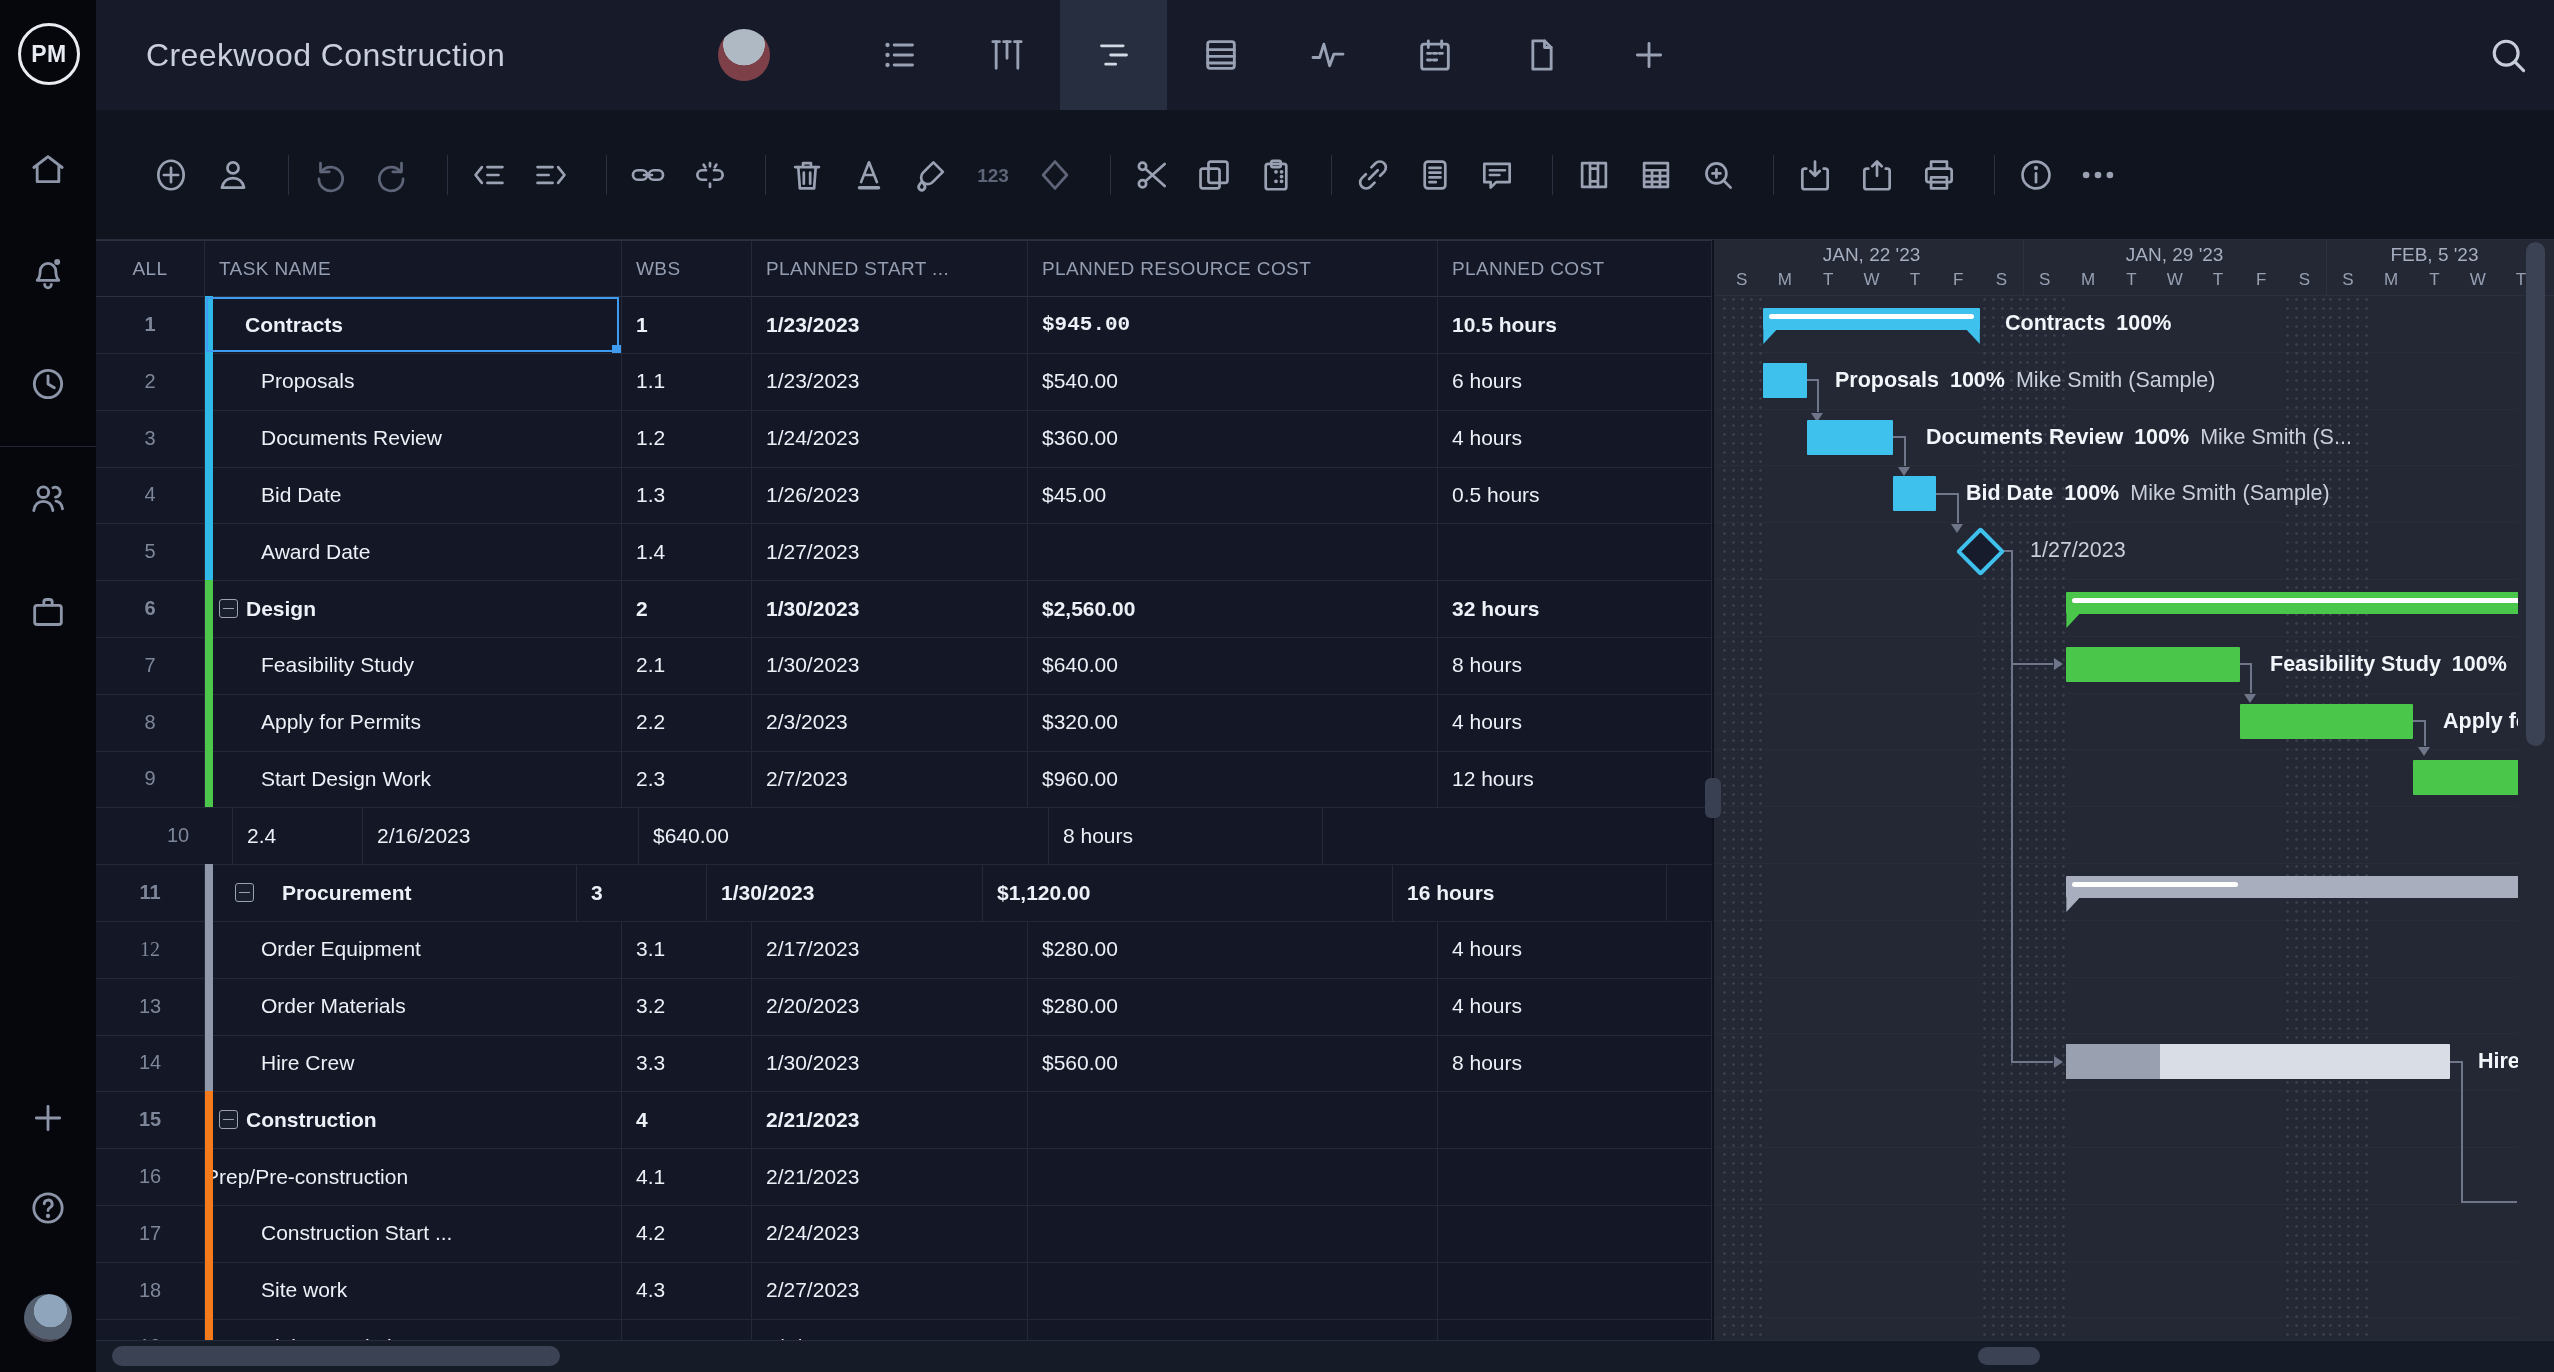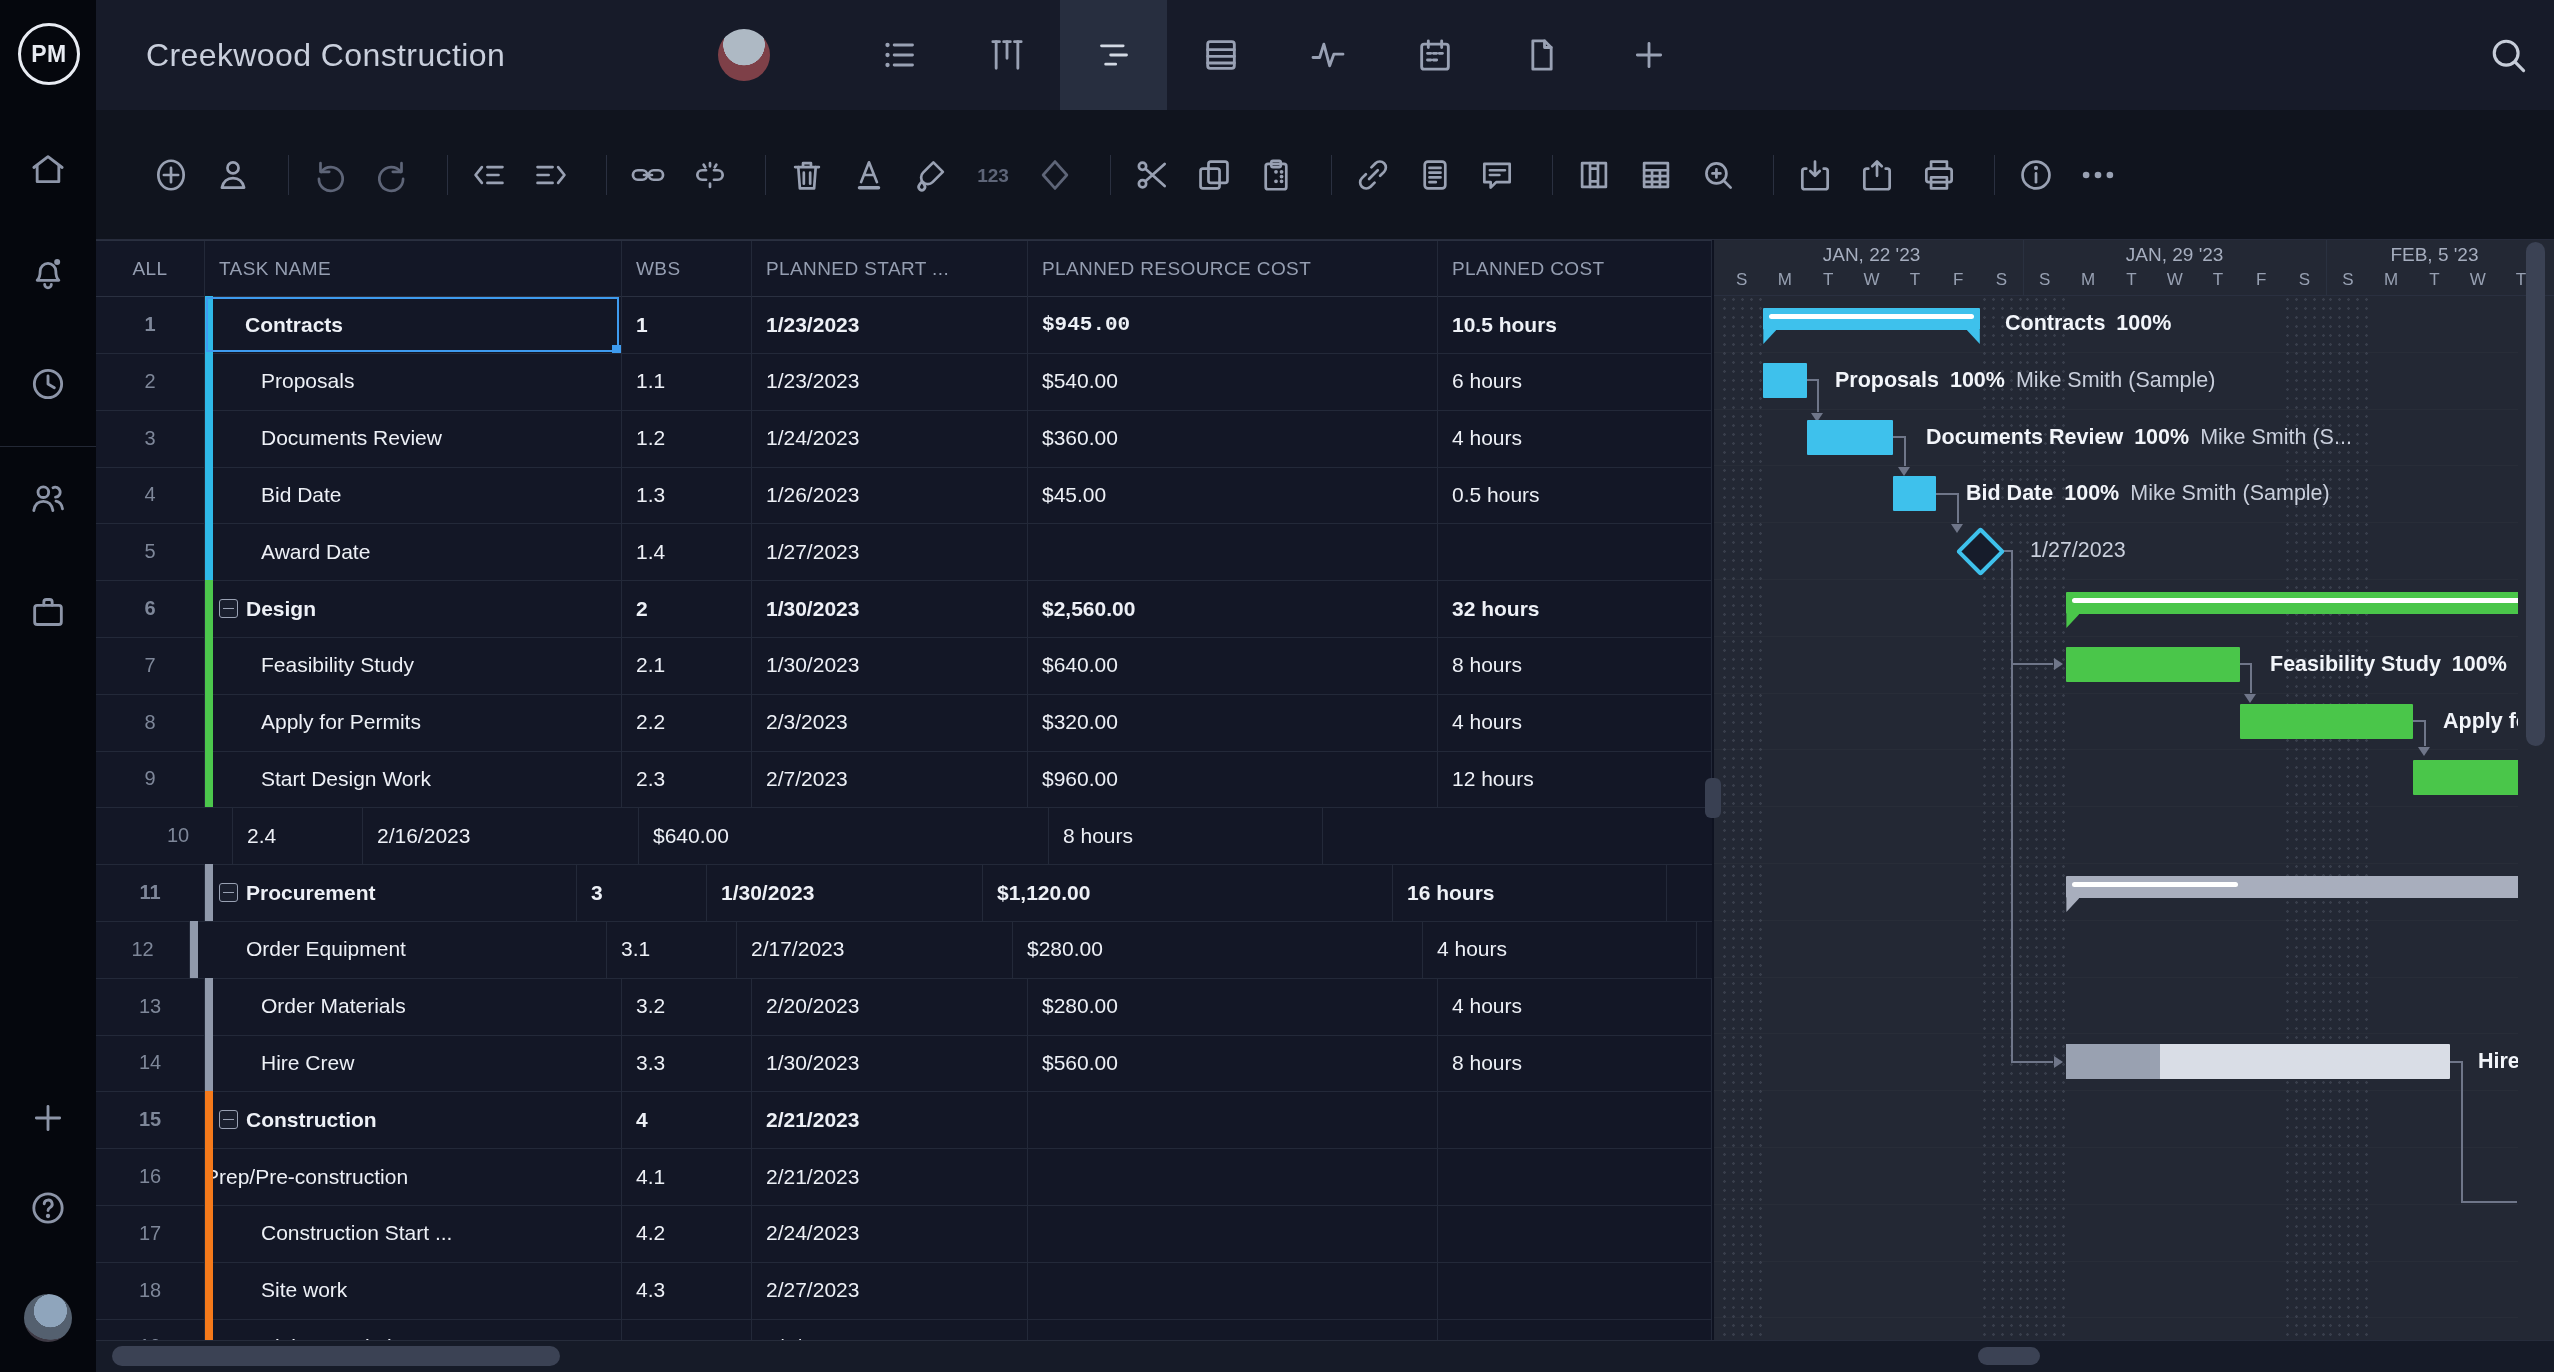--- a/index.html
+++ b/index.html
@@ -453,32 +453,32 @@
         </div>
         <div class="trow" style="top: 511.2px; padding-left: 28px;">
           <div class="tcell rownum" style="width: 109px;">10</div>
           <div class="tcell" style="width: 130px; padding-left: 14px;">2.4</div>
           <div class="tcell" style="width: 276px; padding-left: 14px;">2/16/2023</div>
           <div class="tcell" style="width: 410px; padding-left: 14px;">$640.00</div>
           <div class="tcell" style="width: 274px; padding-left: 14px;">8 hours</div>
         </div>
         <div class="trow bold" style="top: 568px;">
           <div class="tcell rownum" style="width: 109px;">11</div>
-          <div class="tcell" style="width: 372px; padding-left: 14px;">
+          <div class="tcell" style="width: 372px; padding-left: 30px; gap: 20px;">
             <div class="accent" style="background: rgb(144, 153, 171);"></div>
             <div class="colbtn"></div>
             <span>Procurement</span>
           </div>
           <div class="tcell" style="width: 130px; padding-left: 14px;">3</div>
           <div class="tcell" style="width: 276px; padding-left: 14px;">1/30/2023</div>
           <div class="tcell" style="width: 410px; padding-left: 14px;">$1,120.00</div>
           <div class="tcell" style="width: 274px; padding-left: 14px;">16 hours</div>
         </div>
         <div class="trow" style="top: 624.8px;">
-          <div class="tcell rownum" style="width: 94px;">12</div>
+          <div class="tcell rownum" style="width: 109px; font-family: Liberation Serif, serif;">12</div>
           <div class="tcell" style="width: 417px; padding-left: 56px;">
             <div class="accent" style="background: rgb(144, 153, 171);"></div>
             <span>Order Equipment</span>
           </div>
           <div class="tcell" style="width: 130px; padding-left: 14px;">3.1</div>
           <div class="tcell" style="width: 276px; padding-left: 14px;">2/17/2023</div>
           <div class="tcell" style="width: 410px; padding-left: 14px;">$280.00</div>
           <div class="tcell" style="width: 274px; padding-left: 14px;">4 hours</div>
         </div>
         <div class="trow" style="top: 681.6px;">

